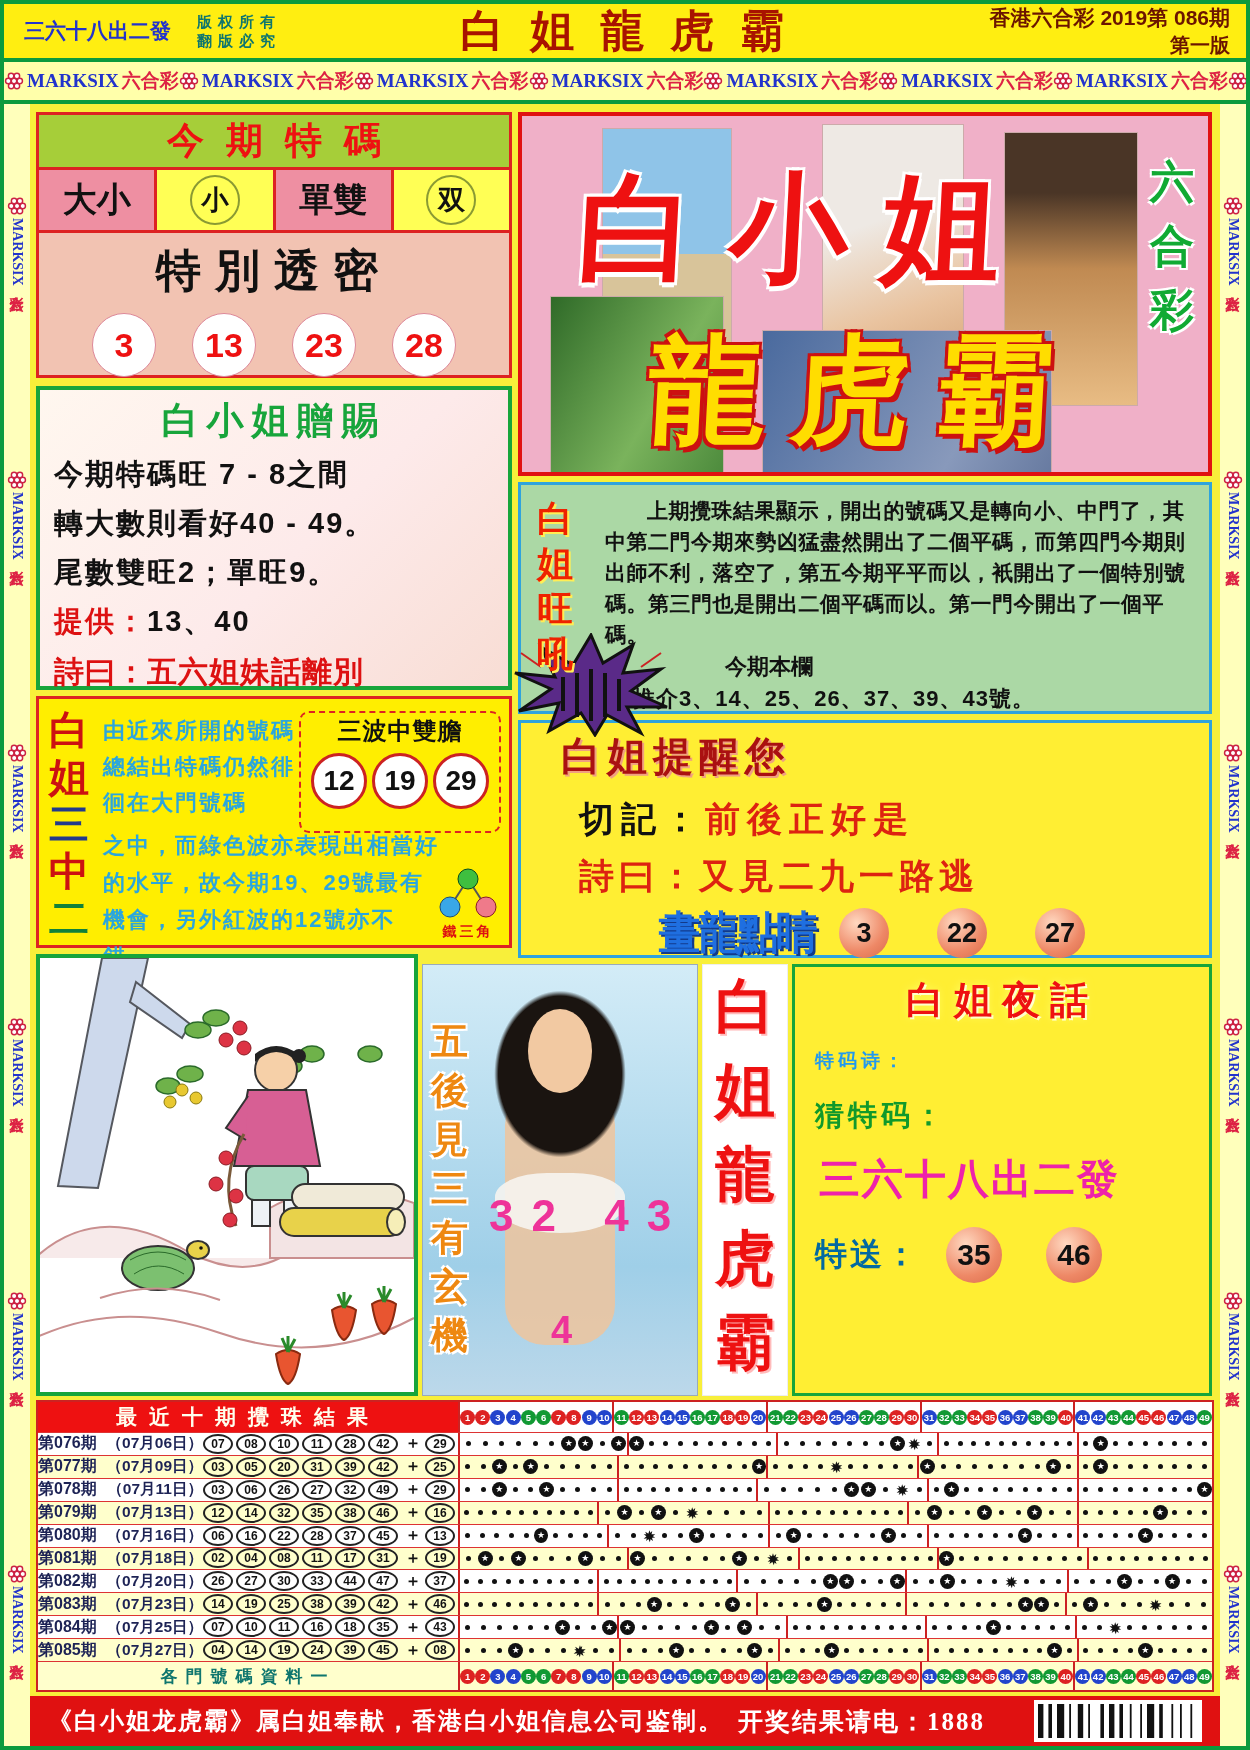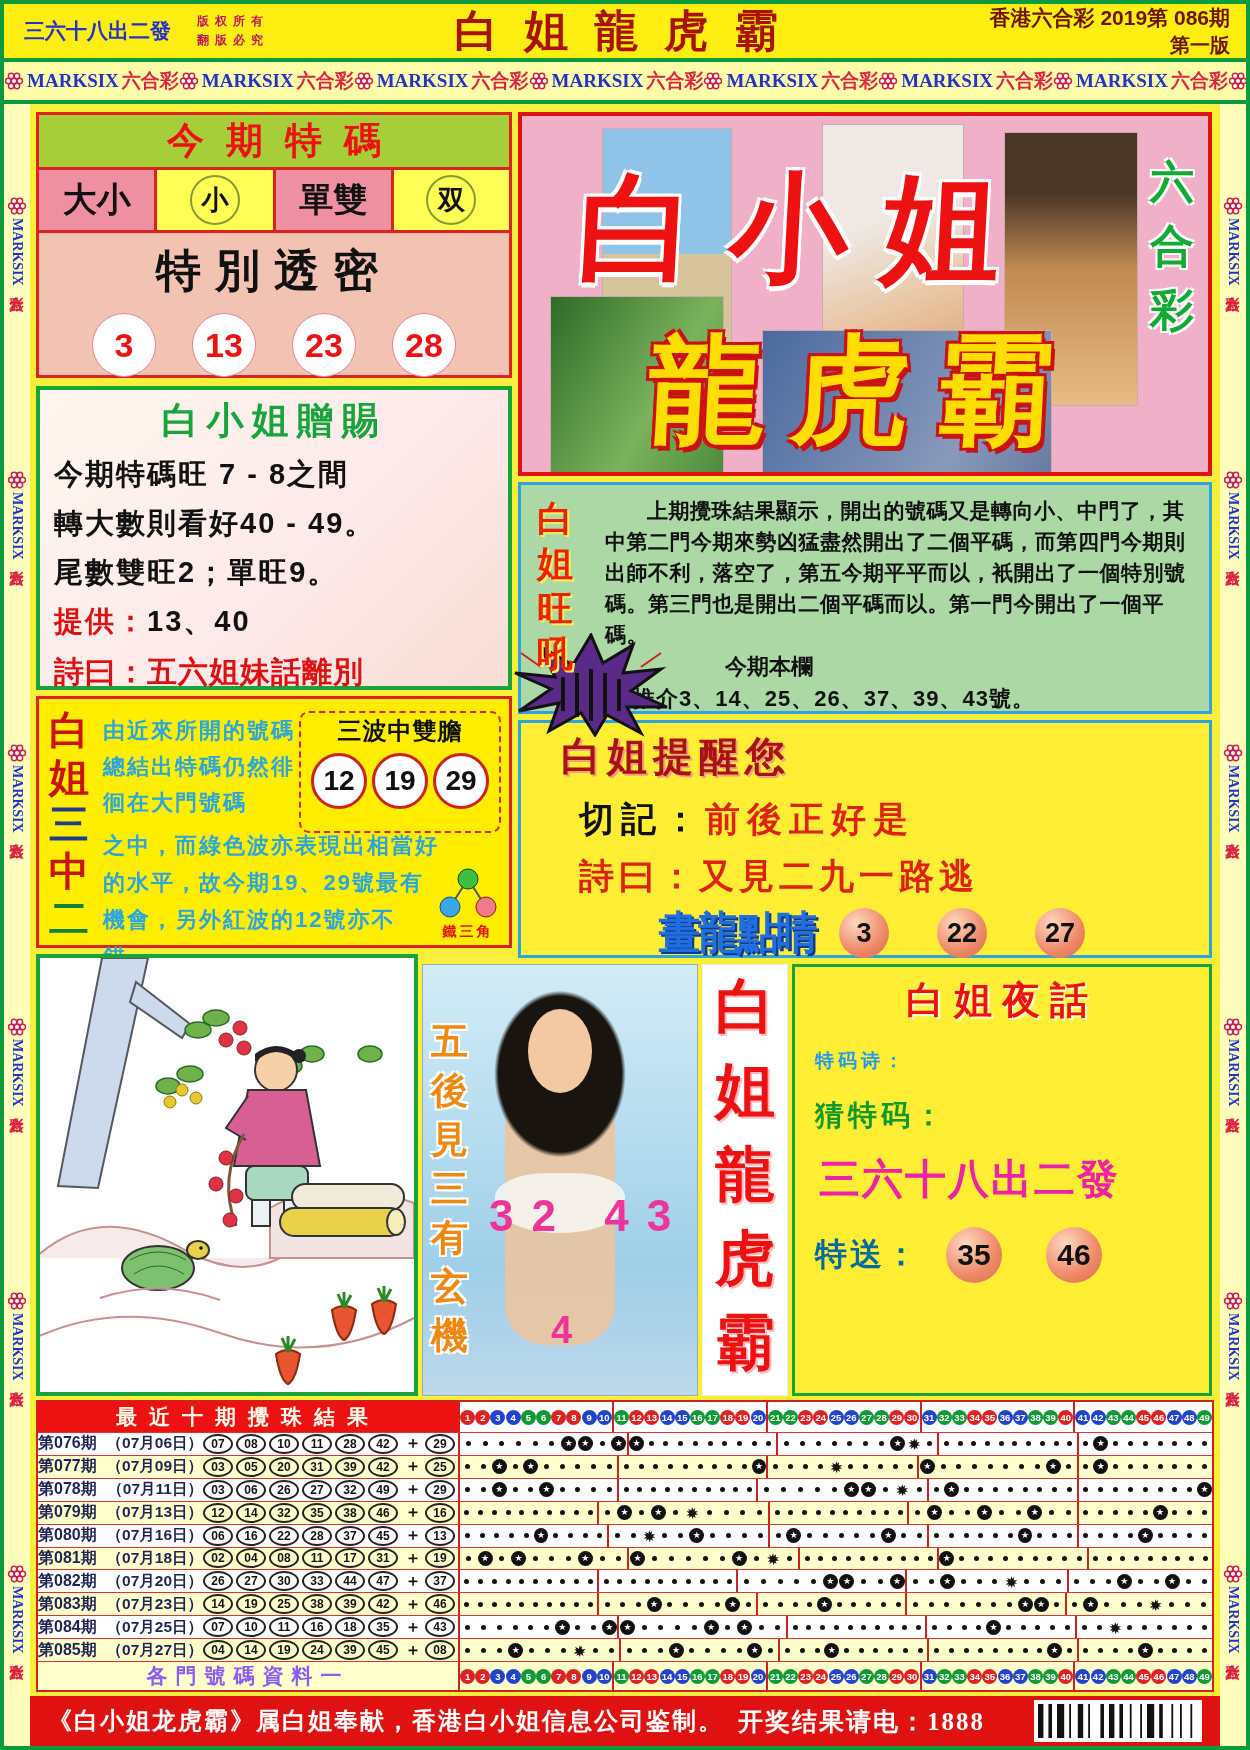--- a/index.html
+++ b/index.html
@@ -3,21 +3,21 @@
 <meta charset="utf-8">
 <style>
   html,body{margin:0;padding:0;background:#777;}
   .page{position:relative;width:1250px;height:1750px;margin:0 auto;background:#f8ef3a;
         border:4px solid #0b9a3d;box-sizing:border-box;overflow:hidden;
         font-family:"Liberation Sans","DejaVu Sans",sans-serif;}
   
   .hdr{position:absolute;left:0;top:0;right:0;height:54px;background:#ffee11;
        border-bottom:4px solid #0b9a3d;display:flex;align-items:center;}
   .hdr .notice{color:#2233cc;font-size:21px;font-weight:bold;margin-left:20px;white-space:nowrap;}
-  .hdr .copyr{margin-left:26px;color:#be185d;font-size:12px;font-weight:bold;line-height:19px;letter-spacing:6px;white-space:nowrap;}
+  .hdr .copyr{margin-left:26px;color:#0f766e;font-size:15px;font-weight:bold;line-height:19px;letter-spacing:6px;white-space:nowrap;}
   .hdr .title{flex:1;text-align:center;color:#a81300;font-size:44px;font-weight:900;
               font-family:"Liberation Serif","DejaVu Serif",serif;letter-spacing:26px;white-space:nowrap;}
   .hdr .issue{margin-right:16px;text-align:right;color:#6b1500;font-weight:bold;white-space:nowrap;}
   .hdr .issue .l1{font-size:21px;}
   .hdr .issue .l2{font-size:20px;}
   
   .mstrip{position:absolute;left:0;right:0;top:58px;height:38px;background:#ffffaa;
           border-bottom:4px solid #0b9a3d;display:flex;align-items:center;justify-content:space-around;overflow:hidden;}
   .mitem{display:flex;align-items:center;gap:3px;white-space:nowrap;}
   .mitem .en{color:#2233cc;font-weight:bold;font-size:19px;font-family:"Liberation Serif","DejaVu Serif",serif;}
@@ -144,21 +144,21 @@
   .sball.big{width:56px;height:56px;font-size:30px;}
   
   .rtable{left:6px;top:1296px;width:1178px;height:292px;border:2px solid #cc2222;background:#fff;display:flex;flex-direction:column;}
   .trow{display:flex;border-top:1px solid #dd3333;flex:1;min-height:0;}
   .trow:first-child{border-top:none;}
   .t-left{width:420px;display:flex;align-items:center;box-sizing:border-box;}
   .t-grid{flex:1;display:flex;border-left:2px solid #cc2222;}
   .hrow{height:30px;flex:none;}
   .hrow .t-left{background:#ee1111;justify-content:center;color:#ffffee;font-size:21px;font-weight:900;letter-spacing:12px;}
   .frow{height:28px;flex:none;background:#ffffcc;}
-  .frow .t-left{justify-content:center;color:#8b5cf6;font-size:21px;font-weight:900;letter-spacing:8px;}
+  .frow .t-left{justify-content:center;color:#0f766e;font-size:17px;font-weight:900;letter-spacing:8px;}
   .grp{display:flex;border-left:2px solid #cc2222;align-items:center;}
   .grp:first-child{border-left:none;}
   .gcell{flex:1;display:flex;align-items:center;justify-content:center;min-width:0;}
   .numball{width:15px;height:15px;border-radius:50%;color:#fff;font-size:9.5px;font-weight:bold;display:flex;align-items:center;justify-content:center;}
   .dot{width:5px;height:5px;border-radius:50%;background:#111;}
   .hit{width:15px;height:15px;border-radius:50%;background:#111;color:#fff;font-size:9px;line-height:15px;text-align:center;}
   .sp{position:relative;width:17px;height:17px;color:#111;}
   .sp i{position:absolute;left:0;top:0;width:17px;height:17px;font-style:normal;font-size:15px;line-height:17px;text-align:center;}
   .sp i:last-child{transform:rotate(30deg);}
   .r-period{width:82px;margin-left:0;color:#1d2355;font-size:16px;font-weight:900;white-space:nowrap;}

